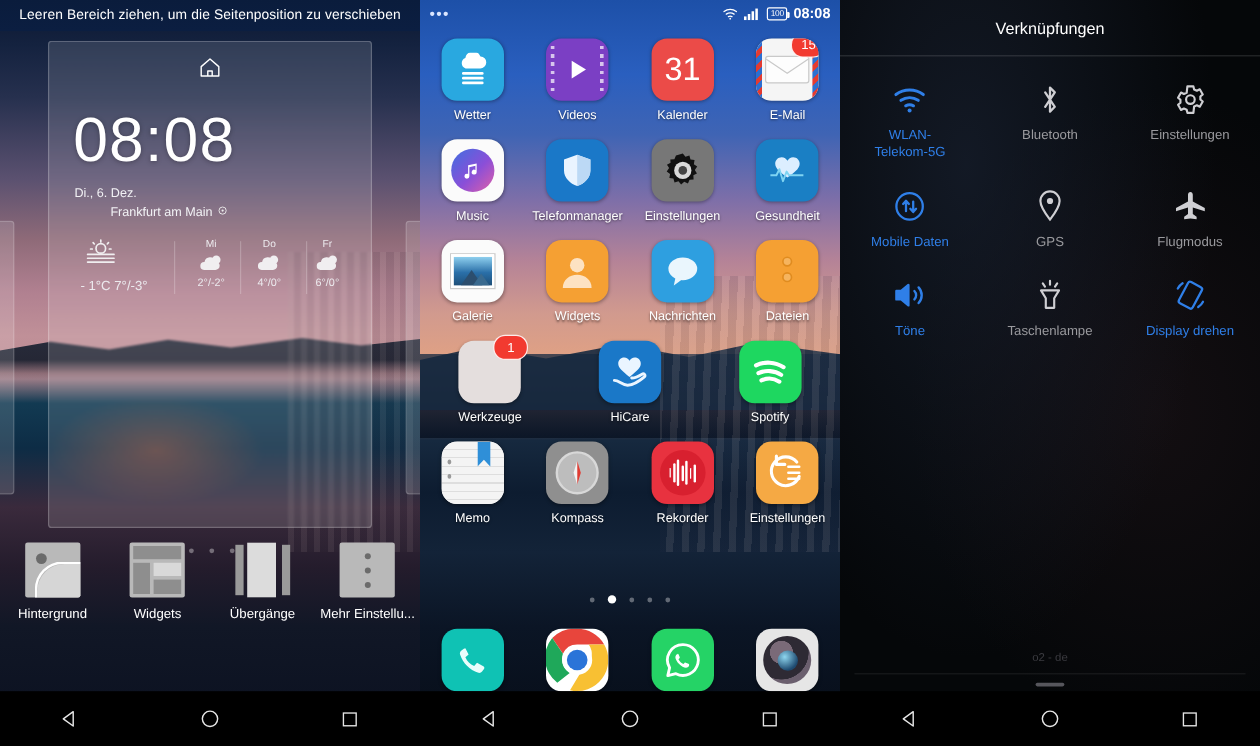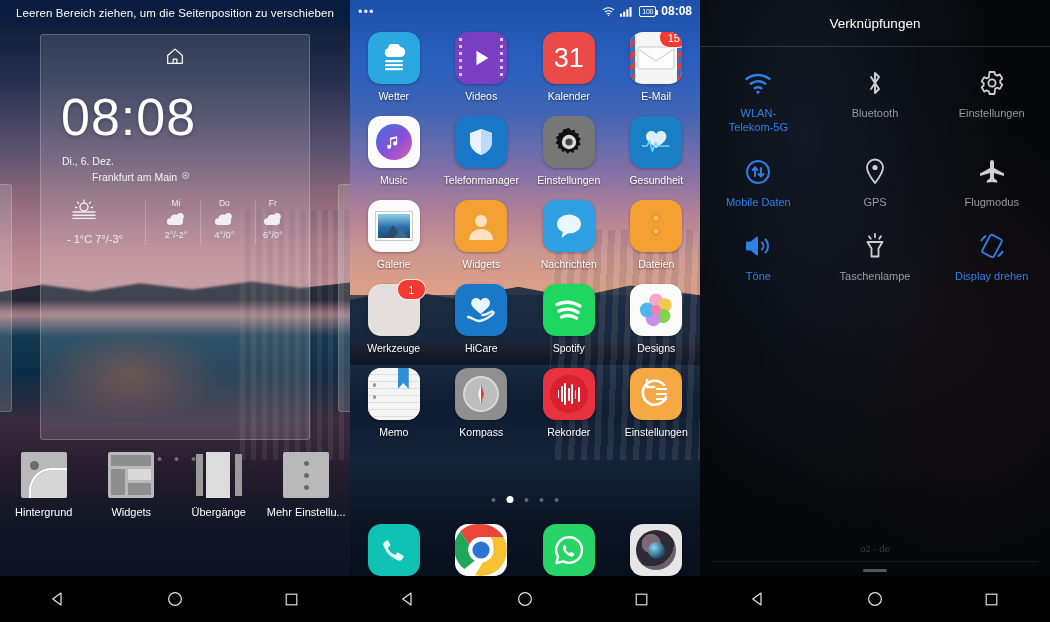--- a/index.html
+++ b/index.html
@@ -501,33 +501,20 @@
         <div class="app">
           <div class="icon-sq" style="background:#1ed760">
             <svg width="34" height="26" viewBox="0 0 34 26" fill="none" stroke="#fff" stroke-width="3.4" stroke-linecap="round">
               <path d="M5 7.5c7-3.5 16-3 23 1.5"></path>
                 <path d="M7 14c6-2.8 13.5-2.3 19 1.4"></path>
                 <path d="M9.5 20c4.8-2.2 10.6-1.8 15 1.1"></path>
             </svg>
           </div>
           <div class="name">Spotify</div>
         </div>
-        <div class="app">
-          <div class="icon-sq" style="background:#fbfbfb">
-            <svg width="36" height="36" viewBox="0 0 36 36">
-              <ellipse cx="18" cy="9" rx="7" ry="7.5" fill="#f2a6d0"></ellipse>
-              <ellipse cx="26.5" cy="13.5" rx="7" ry="7.5" fill="#f4c84e" transform="rotate(40 26.5 13.5)"></ellipse>
-              <ellipse cx="25" cy="24" rx="7" ry="7.5" fill="#7fd44c" transform="rotate(80 25 24)"></ellipse>
-              <ellipse cx="15" cy="27" rx="7" ry="7.5" fill="#c98fe6" transform="rotate(120 15 27)"></ellipse>
-              <ellipse cx="9" cy="18" rx="7" ry="7.5" fill="#4fb5ea" transform="rotate(160 9 18)"></ellipse>
-              <circle cx="18" cy="18" r="5" fill="#f07fb0"></circle>
-            </svg>
-          </div>
-          <div class="name">Designs</div>
-        </div>
       </div>
 
       <div class="app-row">
         <div class="app">
           <div class="icon-sq" style="background:#f4f4f4;overflow:hidden">
             <div style="position:absolute;inset:0;background:repeating-linear-gradient(#f4f4f4 0 6px,#dedede 6px 7px)"></div>
             <div style="position:absolute;left:5px;top:15px;width:3.5px;height:3.5px;border-radius:50%;background:#999"></div>
             <div style="position:absolute;left:5px;top:27px;width:3.5px;height:3.5px;border-radius:50%;background:#999"></div>
             <div style="position:absolute;right:11px;top:0;width:11px;height:21px;background:#2f8fd8;clip-path:polygon(0 0,100% 0,100% 100%,50% 72%,0 100%)"></div>
           </div>

